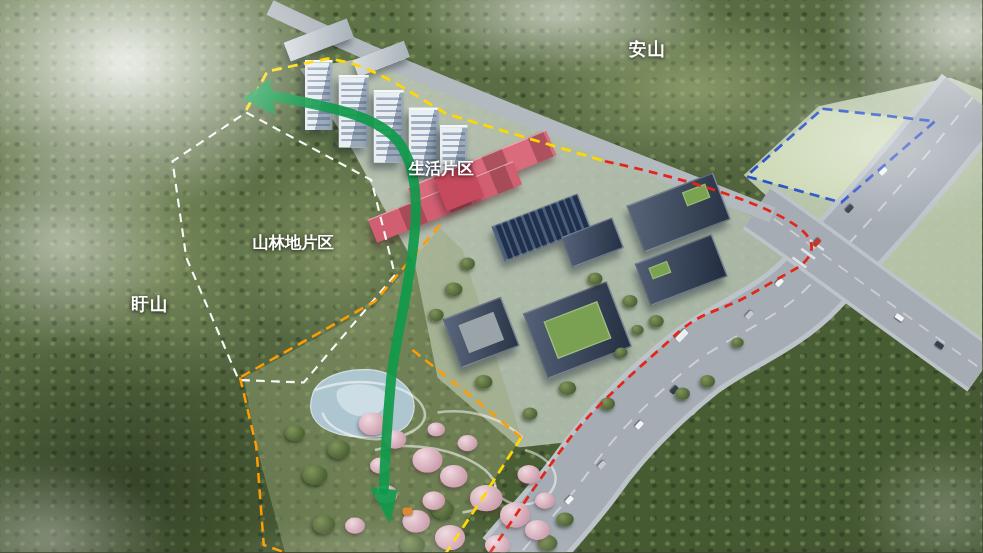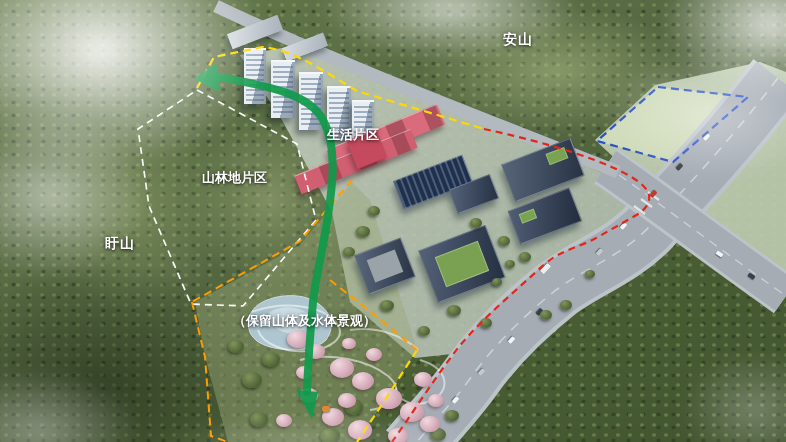--- a/index.html
+++ b/index.html
@@ -190,17 +190,16 @@
   <div class="mist" style="left:-50px;top:110px;width:200px;height:170px;opacity:.55;"></div>
   <div class="mist" style="left:-60px;top:370px;width:200px;height:120px;opacity:.38;"></div>
   <div class="mist" style="left:660px;top:-50px;width:220px;height:150px;opacity:.8;"></div>
   <div class="mist" style="left:320px;top:-40px;width:260px;height:100px;opacity:.65;"></div>
   <div class="mist" style="left:600px;top:50px;width:220px;height:130px;opacity:.42;"></div>
   <div class="mist" style="left:150px;top:415px;width:350px;height:60px;opacity:.22;"></div>
   <div class="mist" style="left:680px;top:350px;width:150px;height:120px;opacity:.28;"></div>
 
   <div class="lb" style="left:503px;top:31px;font-size:14px;">安山</div>
   <div class="lb" style="left:327px;top:126px;letter-spacing:0;">生活片区</div>
-  <div class="lb" style="left:202px;top:169px;letter-spacing:0;">山林地片区</div>
+  <div class="lb" style="left:202px;top:185px;letter-spacing:0;">山林地片区</div>
   <div class="lb" style="left:105px;top:235px;font-size:14px;">盱山</div>
-  <div class="lb" style="left:233px;top:312px;letter-spacing:0;">（保留山体及水体景观）</div>
 
 </div>
 
 </body></html>

